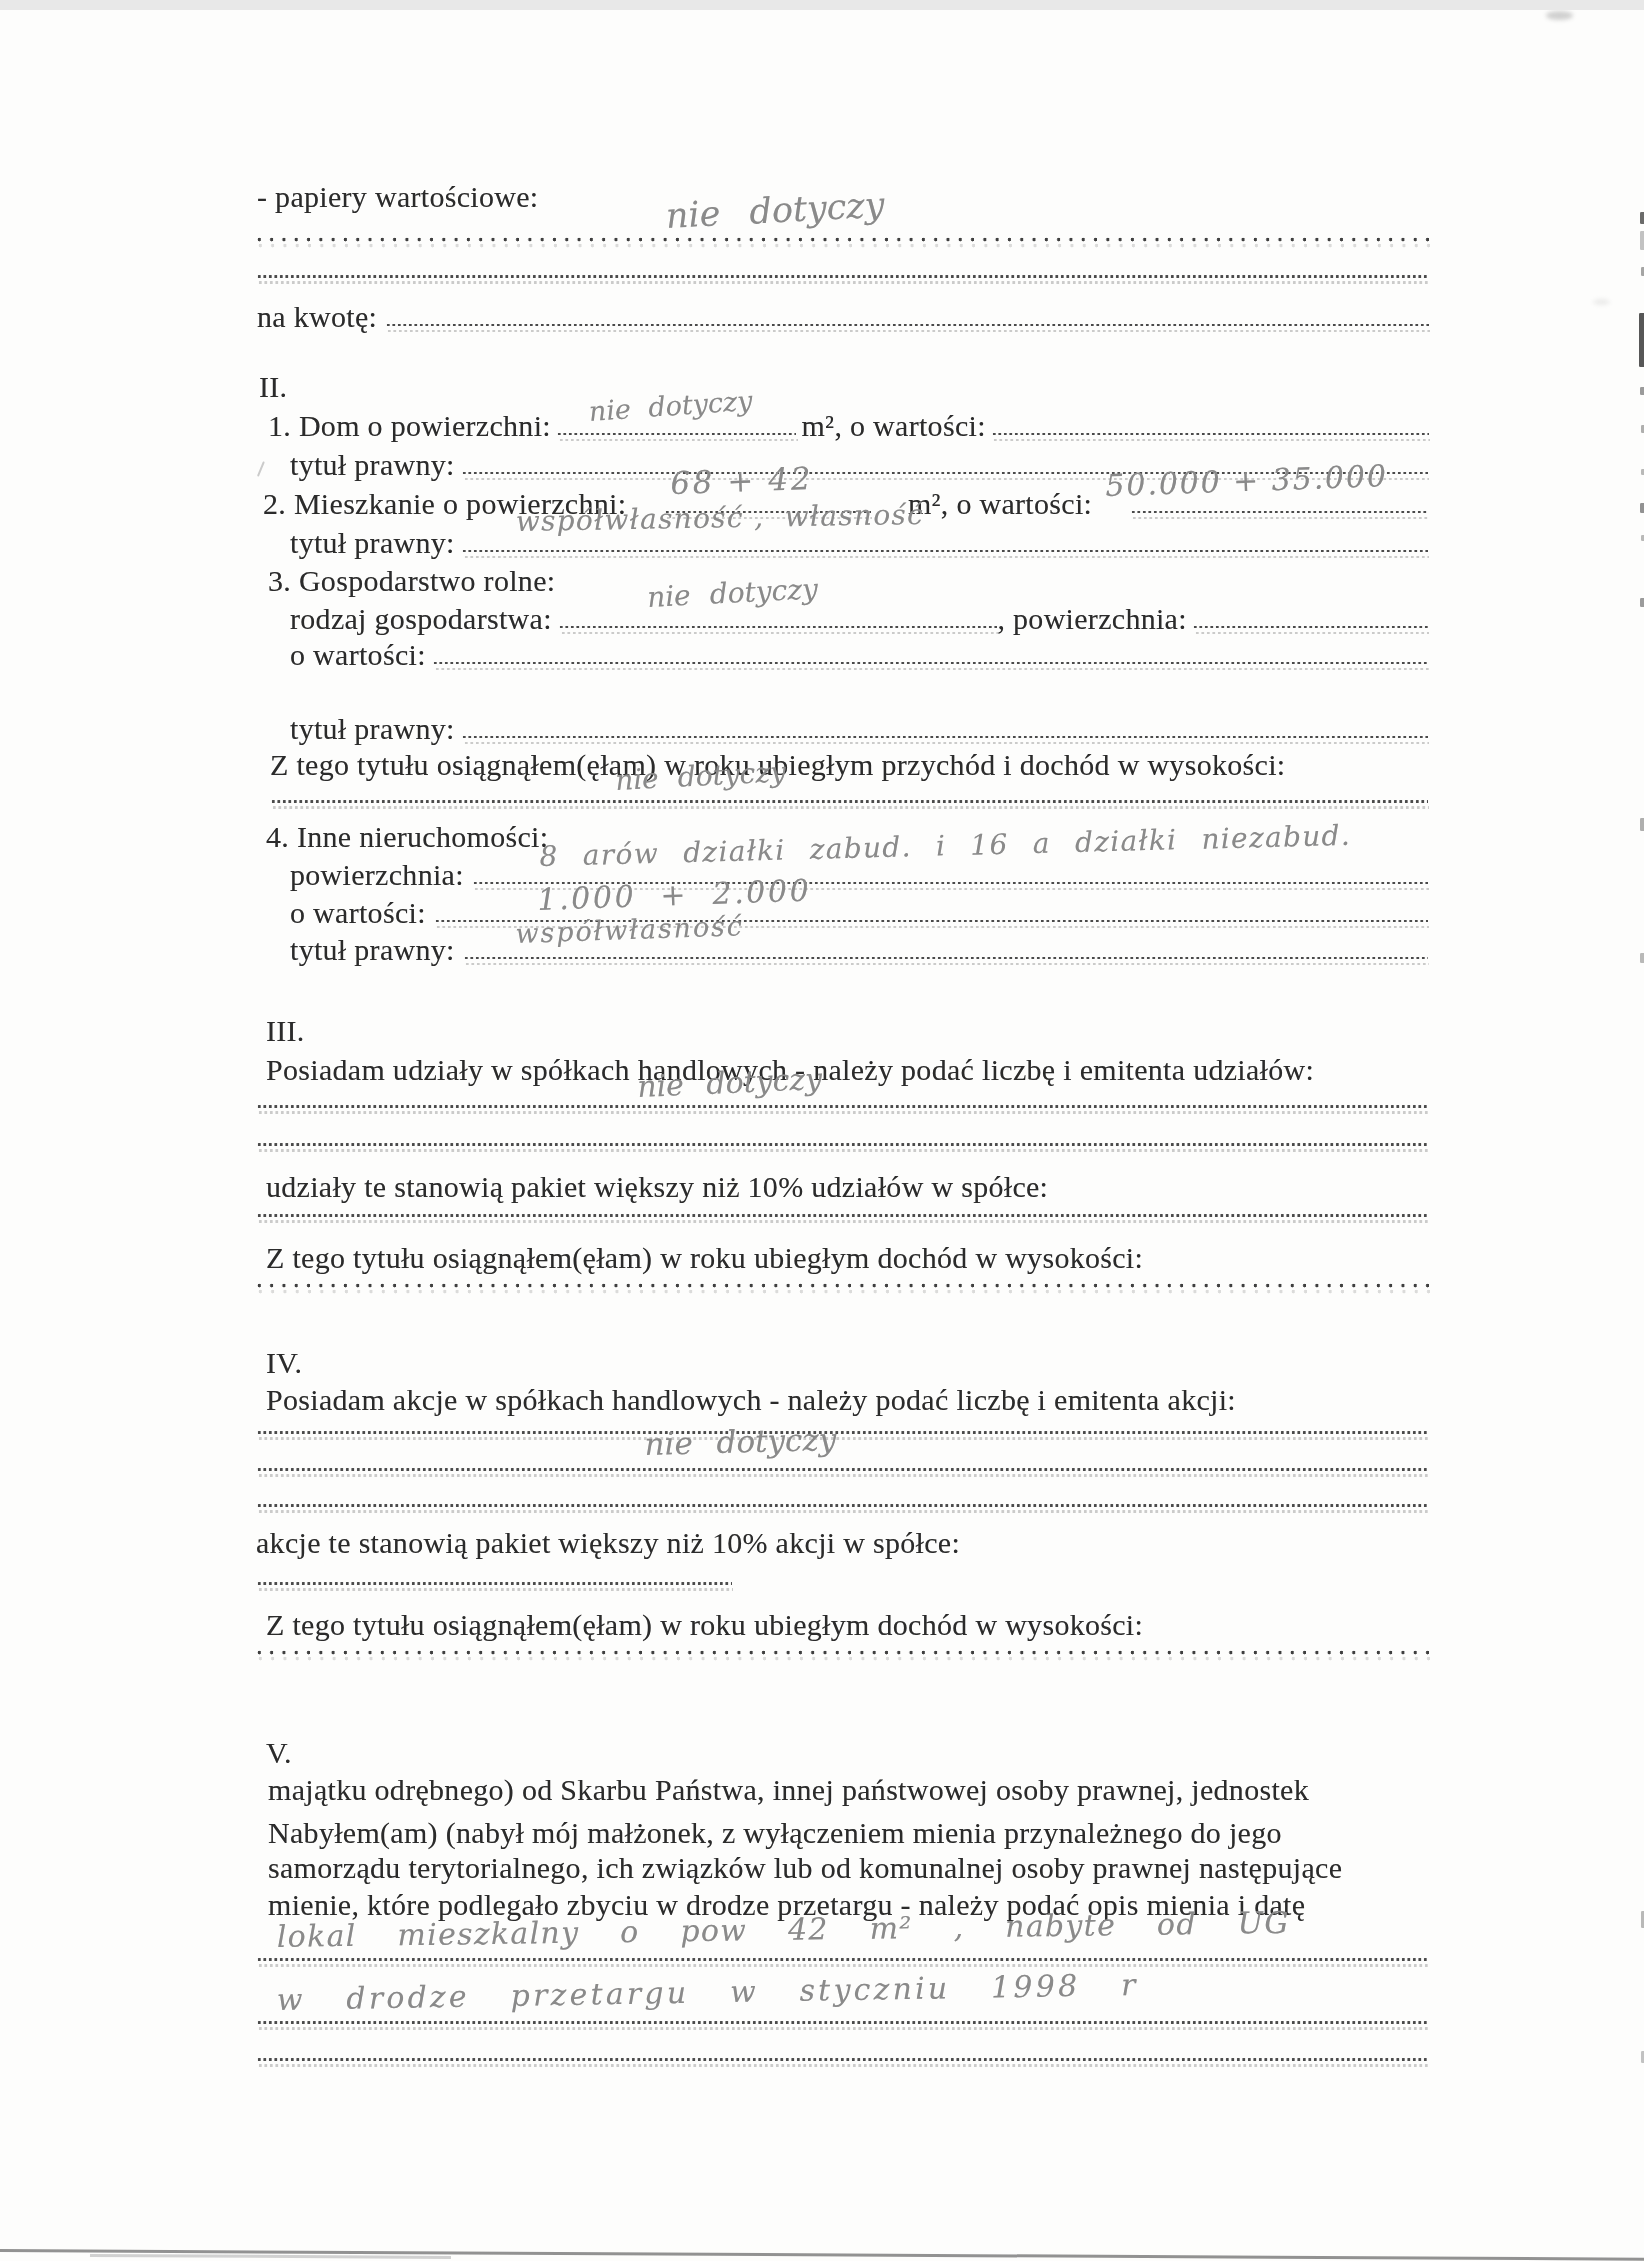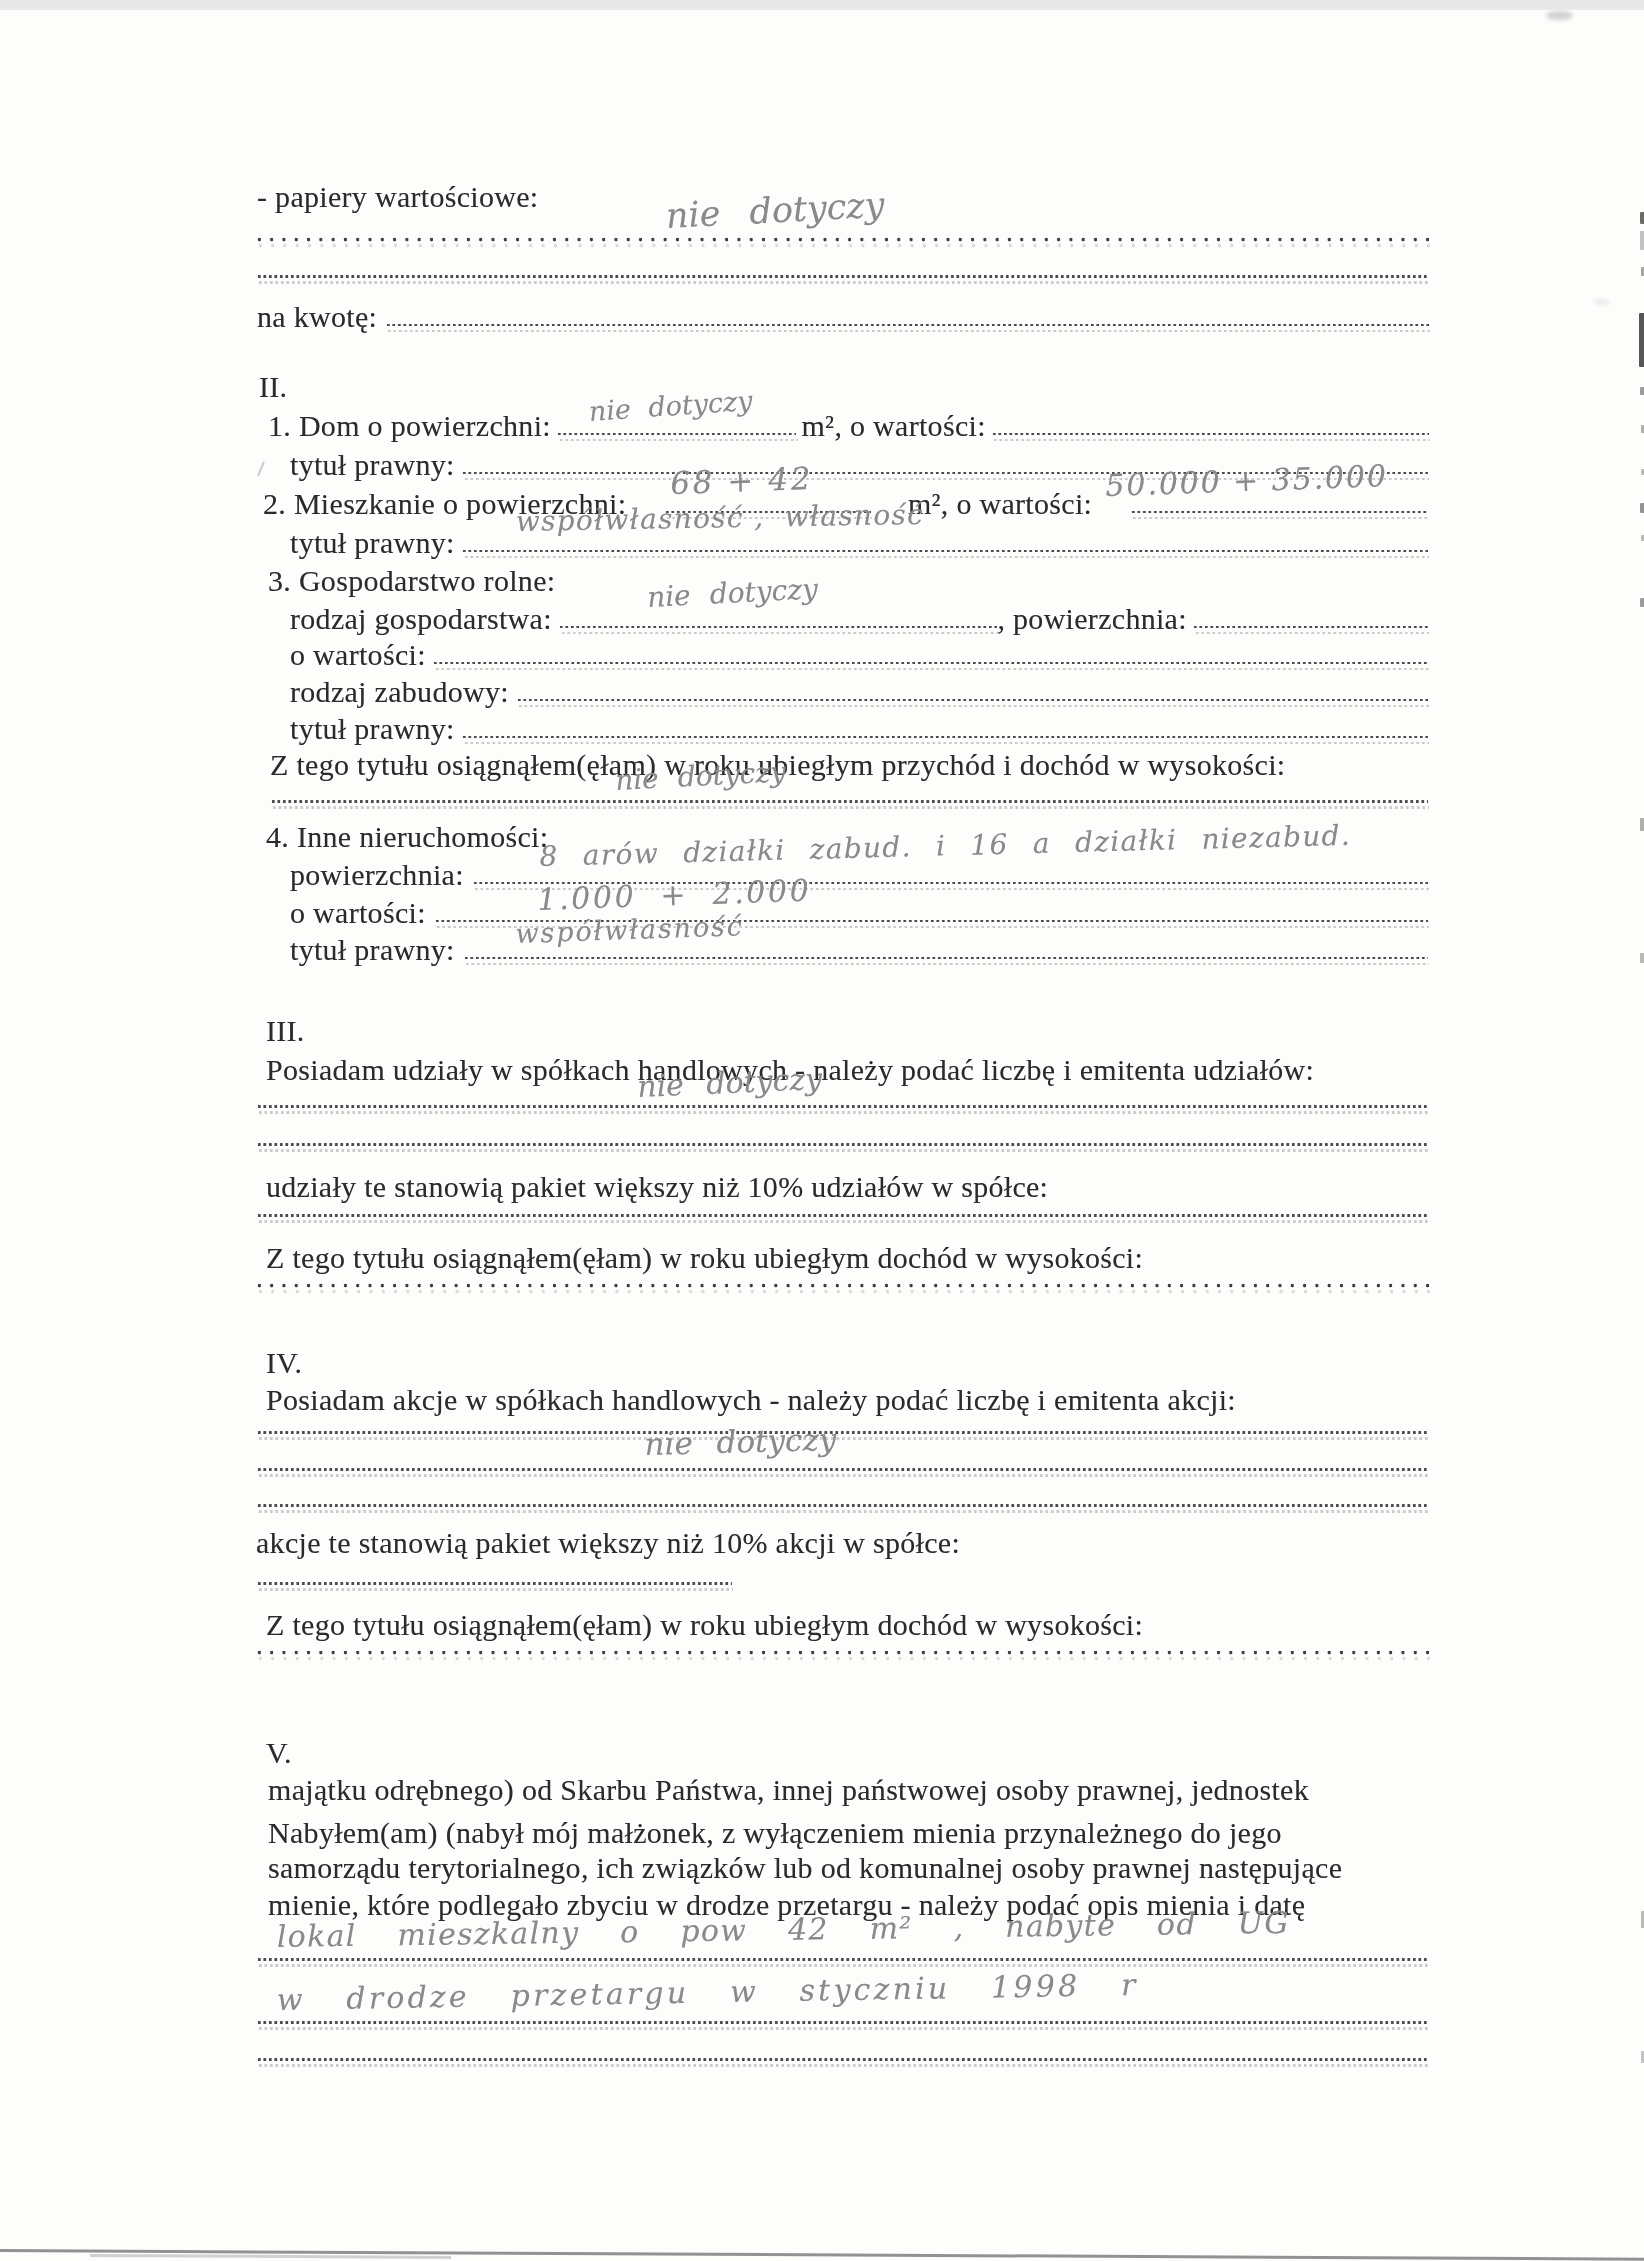--- a/index.html
+++ b/index.html
@@ -103,24 +103,20 @@
     <span class="lbl">3. Gospodarstwo rolne:</span>
   </div>
   <div class="tline" style="left:290px; top:591px; width:1138px;">
     <span class="lbl">rodzaj gospodarstwa:</span>
     <span class="dots" style="width:438px; margin-left:7.7px;"></span>
     <span class="lbl">, powierzchnia:</span>
     <span class="dots grow" style="margin-left:6.4px;"></span>
   </div>
   <div class="tline" style="left:290px; top:627px; width:1138px;">
     <span class="lbl">o wartości:</span>
-    <span class="dots grow" style="margin-left:7.7px;"></span>
-  </div>
-  <div class="tline" style="left:290px; top:664px; width:1138px;">
-    <span class="lbl">rodzaj zabudowy:</span>
     <span class="dots grow" style="margin-left:7.7px;"></span>
   </div>
   <div class="tline" style="left:290px; top:701px; width:1138px;">
     <span class="lbl">tytuł prawny:</span>
     <span class="dots grow" style="margin-left:7.7px;"></span>
   </div>
   <div class="tline" style="left:270px; top:737px;">
     <span class="lbl">Z tego tytułu osiągnąłem(ęłam) w roku ubiegłym przychód i dochód w wysokości:</span>
   </div>
   <div class="dotrow" style="left:271px; top:789px; width:1157px;"></div>

